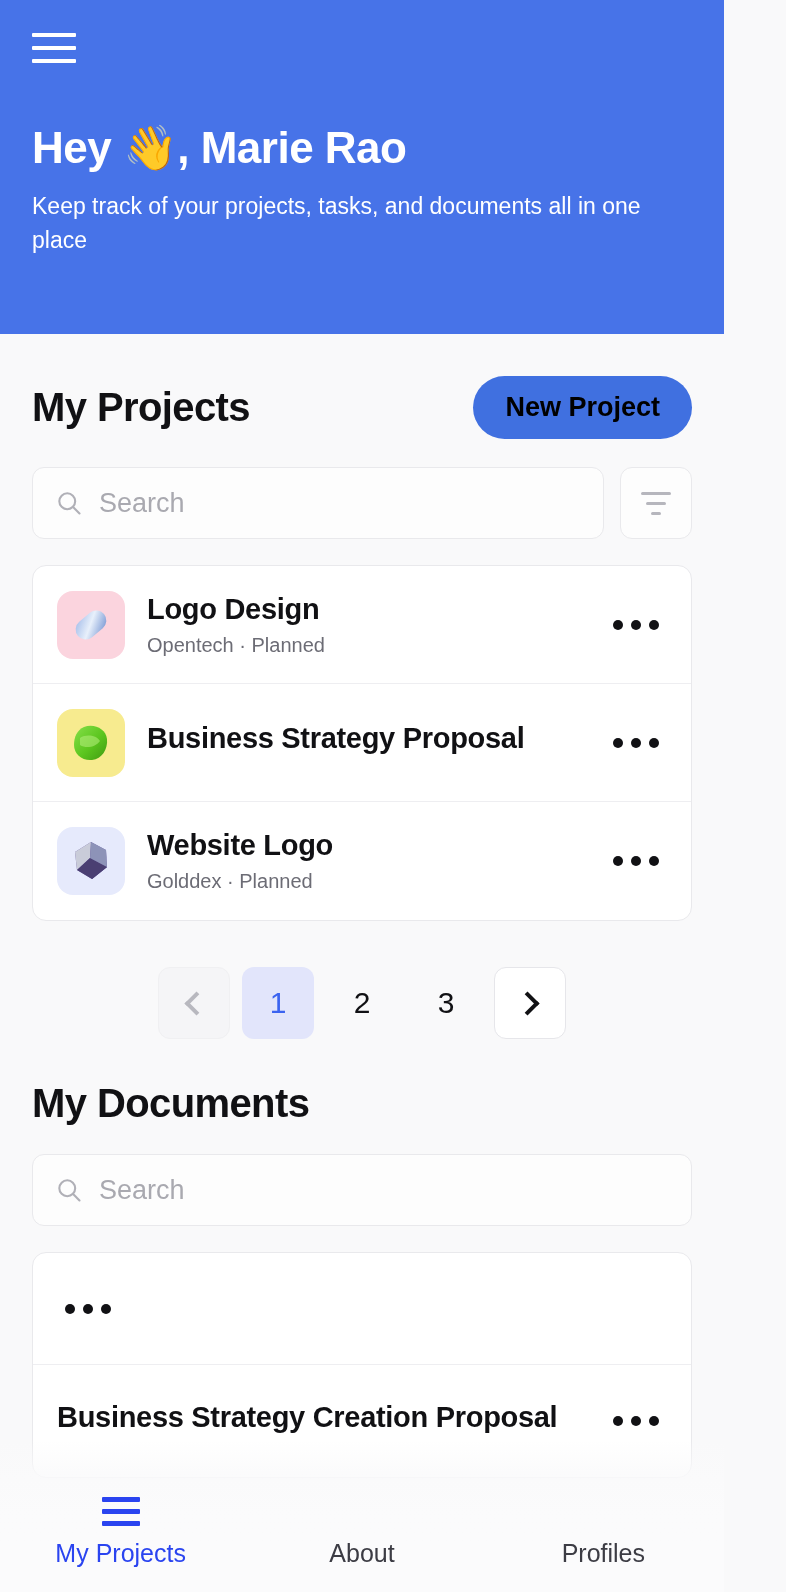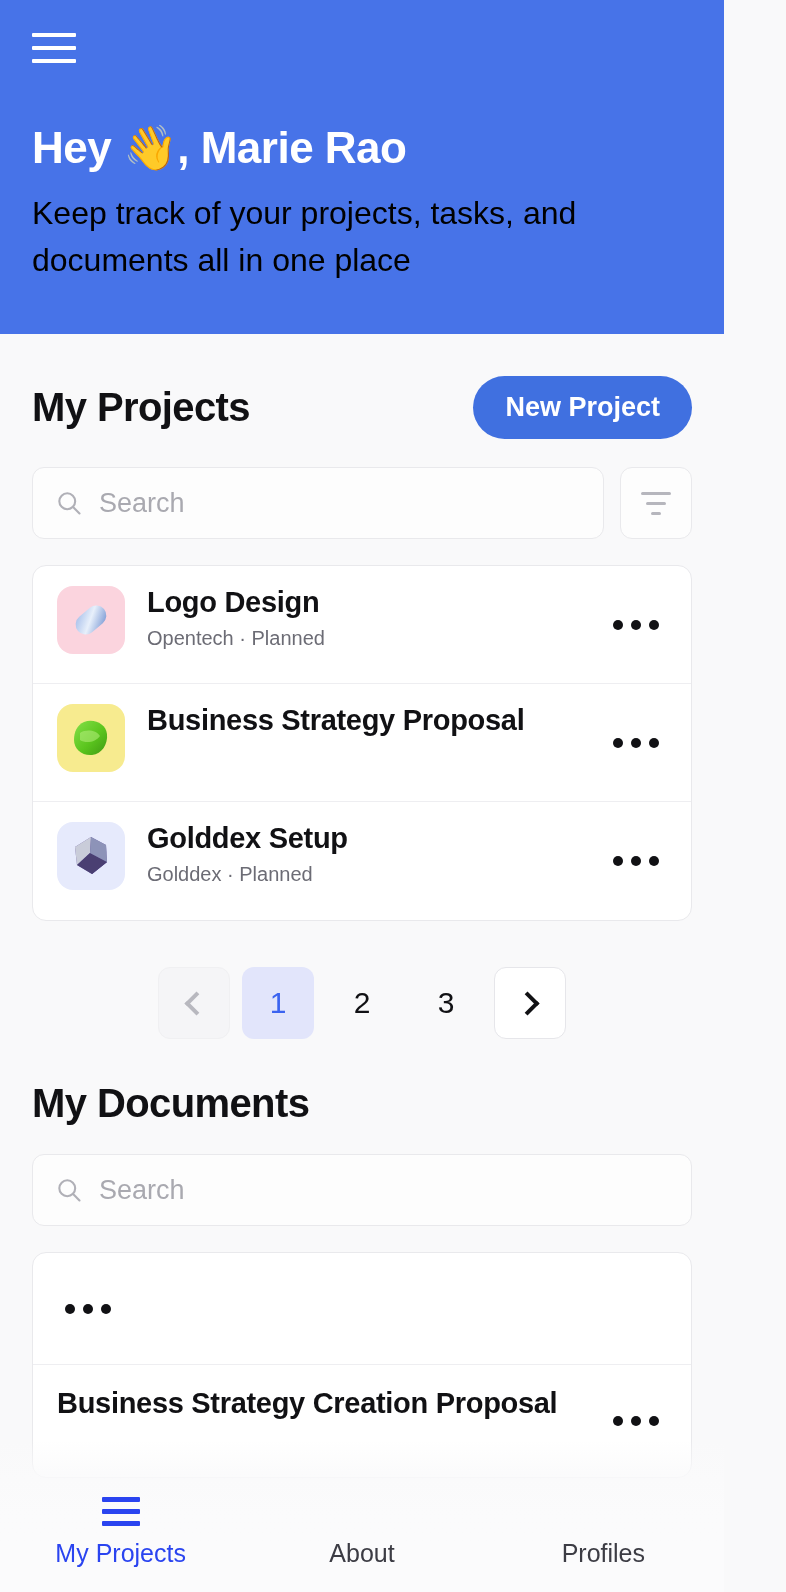--- a/index.html
+++ b/index.html
@@ -28,37 +28,37 @@
   .greeting {
     color: #ffffff;
     font-size: 44px;
     font-weight: bold;
     letter-spacing: -0.5px;
     line-height: 1.1;
     margin-bottom: 18px;
     white-space: nowrap;
   }
   .subtitle {
-    color: #000000;
-    font-size: 32px;
+    color: #ffffff;
+    font-size: 23px;
     line-height: 1.45;
     max-width: 715px;
   }
 
   
   .section { padding: 0 32px; }
   .section-head {
     display: flex; align-items: center; justify-content: space-between;
     margin-top: 42px; margin-bottom: 28px;
   }
   .section-title {
     font-size: 40px; font-weight: bold; color: #111114; letter-spacing: -0.6px;
   }
   .btn-primary {
-    background: #4070e0; color: #ffffff;
+    background: #4070e0; color: #000000;
     font-size: 27px; font-weight: bold;
     border: none; border-radius: 999px;
     padding: 16px 32px;
     cursor: pointer;
     font-family: "Liberation Sans", sans-serif;
   }
 
   
   .search-row { display: flex; gap: 16px; align-items: flex-end; }
   .search-box {
@@ -89,21 +89,21 @@
 
   
   .card {
     margin-top: 26px;
     background: #ffffff;
     border: 1px solid #e9e9ec;
     border-radius: 14px;
     overflow: hidden;
   }
   .row {
-    display: flex; 
+    display: flex; align-items: center;
     padding: 20px 24px;
     border-bottom: 1px solid #eeeef1;
     gap: 22px;
     cursor: pointer;
     min-height: 118px;
   }
   .row:last-child { border-bottom: none; }
   .thumb {
     width: 68px; height: 68px; border-radius: 16px;
     flex-shrink: 0;
@@ -258,21 +258,21 @@
         <div class="thumb" style="background:#e6eafc">
           <svg width="50" height="50" viewBox="0 0 50 50">
             <polygon points="25,6 40,14 41,31 26,43 11,34 9,16" fill="#6d5fa3"></polygon>
             <polygon points="25,6 41,31 26,43 24,22" fill="#5b4c91"></polygon>
             <polygon points="9,16 25,6 24,22 11,34" fill="#c9ccd9"></polygon>
             <polygon points="24,22 41,31 26,43 11,34" fill="#4a3f72"></polygon>
             <polygon points="25,6 40,14 41,31 24,22" fill="#8d93b8"></polygon>
           </svg>
         </div>
         <div class="row-text">
-          <div class="row-title">Golddex Setup</div>
+          <div class="row-title">Website Logo</div>
           <div class="row-sub">Golddex · Planned</div>
         </div>
         <div class="dots">
           <i></i>
             <i></i>
             <i></i>
         </div>
       </div>
 
     </div>

